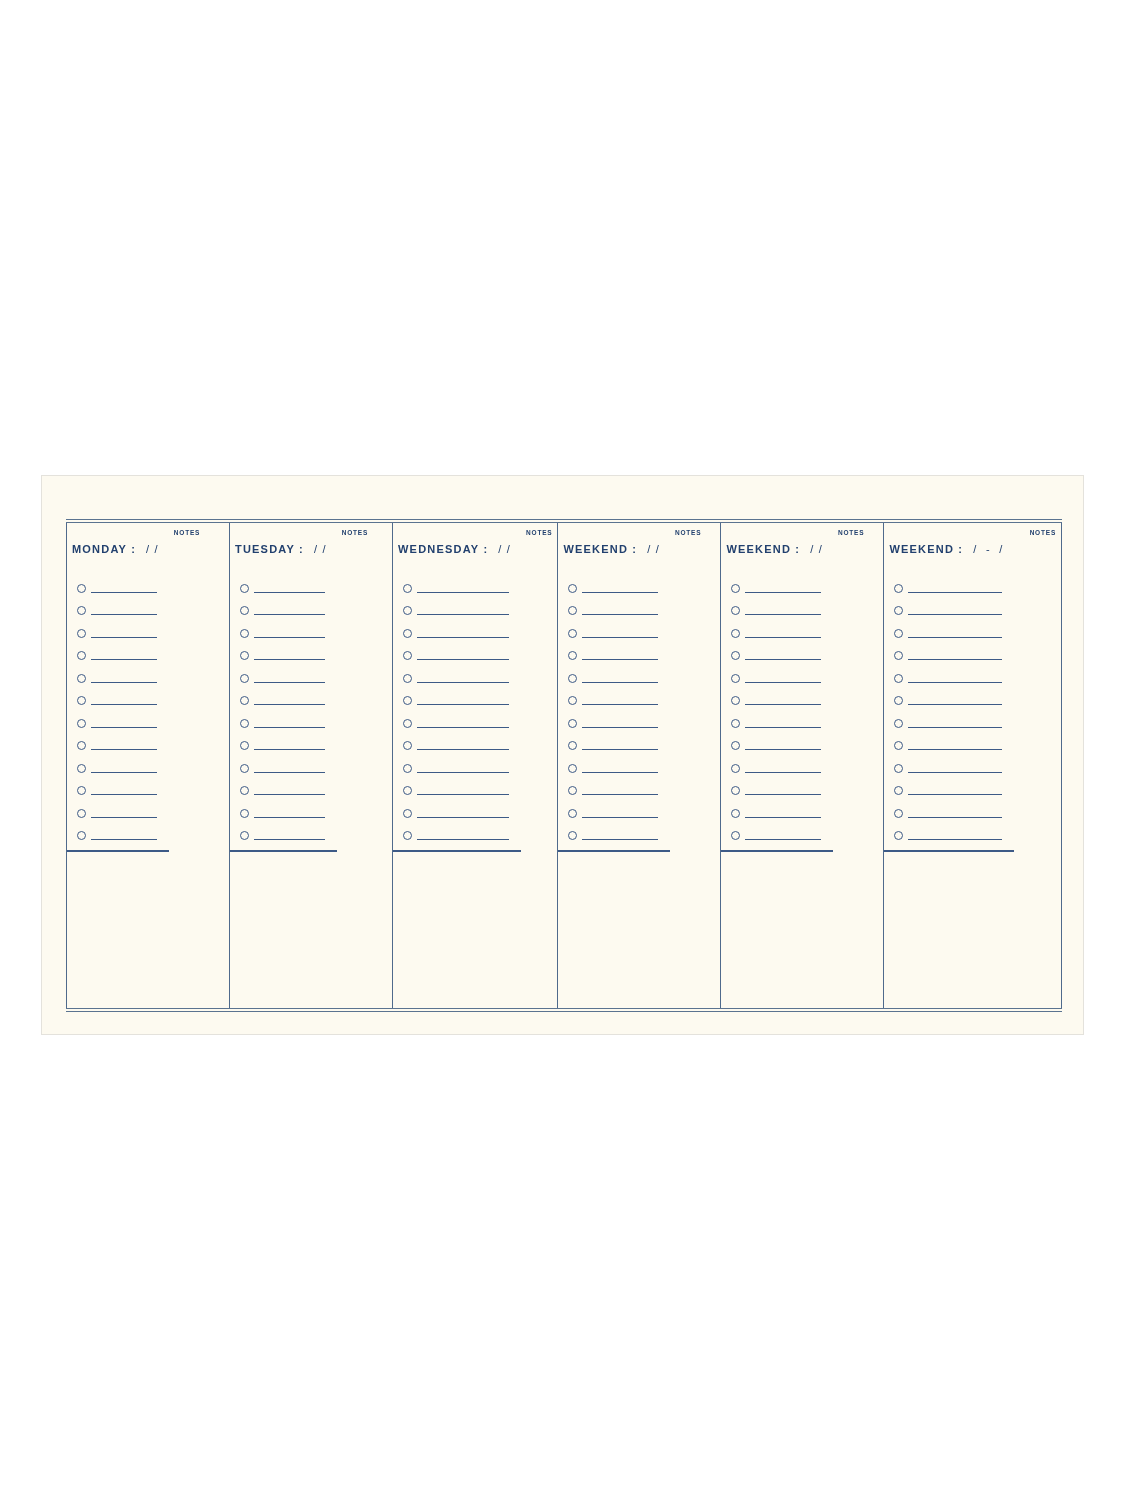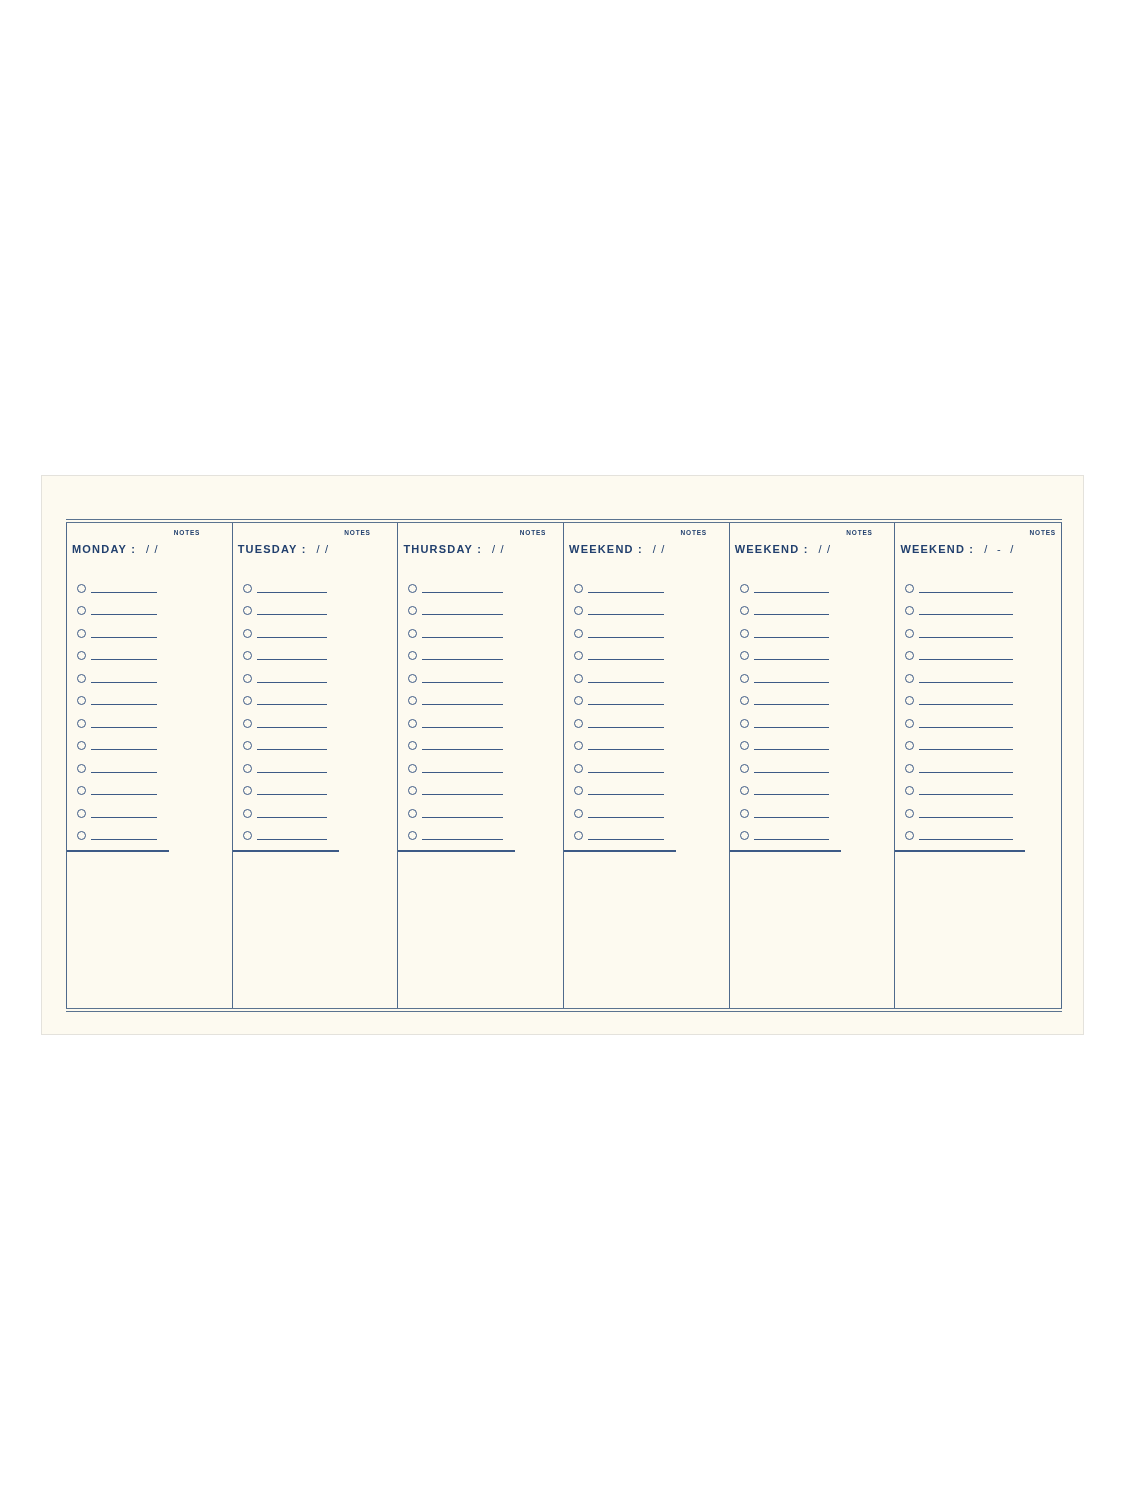--- a/index.html
+++ b/index.html
@@ -9,21 +9,21 @@
     background:#fdfaf0; border:1px solid #e4e2dc; box-sizing:border-box;
   }
   .grid {
     position:absolute; left:24px; top:43px; width:996px; height:493px;
     box-sizing:border-box;
     border-top:4px double #5b7390;
     border-bottom:4px double #5b7390;
   }
   .cols { display:flex; height:100%; border-left:1.5px solid #4f6a8c; border-right:1.5px solid #4f6a8c; box-sizing:border-box; }
   .col { flex:1; display:flex; flex-direction:row; border-right:1.5px solid #4f6a8c; }
-  .col:last-child { border-right:none; }
+  .col:last-child { border-right:none;gap:11px; }
   .top { height:329px; border-bottom:2px solid #3d5a86; box-sizing:border-box; padding:20px 10px 0 5px; }
   .head { font-size:11px; letter-spacing:1.2px; color:#22406e; font-weight:bold; height:18px; white-space:pre; }
   .head .date { margin-left:10px; font-weight:normal; }
   .rows { margin-top:10px; }
   .row { display:flex; align-items:flex-end; height:22.5px; }
   .circle { width:9px; height:9px; border:1.2px solid #3d5a86; border-radius:50%; margin-left:5px; margin-right:5px; margin-bottom:1px; box-sizing:border-box; }
   .line { flex:1; border-bottom:1.3px solid #3d5a86; margin-right:2px; height:1px; margin-bottom:1px; }
   .notes { flex:1; padding:6px 5px; }
   .notes-label { font-size:6.5px; letter-spacing:0.8px; color:#22406e; font-weight:bold; }
 </style>
@@ -146,21 +146,21 @@
               </div>
             </div>
     </div>
     <div class="notes">
       <div class="notes-label">NOTES</div>
     </div>
   </div>
 
   <div class="col">
     <div class="top">
-      <div class="head"><span class="lbl">THURSDAY :</span><span class="date">/ /</span></div>
+      <div class="head"><span class="lbl">WEDNESDAY :</span><span class="date">/ /</span></div>
       <div class="rows">
               <div class="row">
                 <span class="circle"></span>
                 <span class="line"></span>
               </div>
               <div class="row">
                 <span class="circle"></span>
                 <span class="line"></span>
               </div>
               <div class="row">

